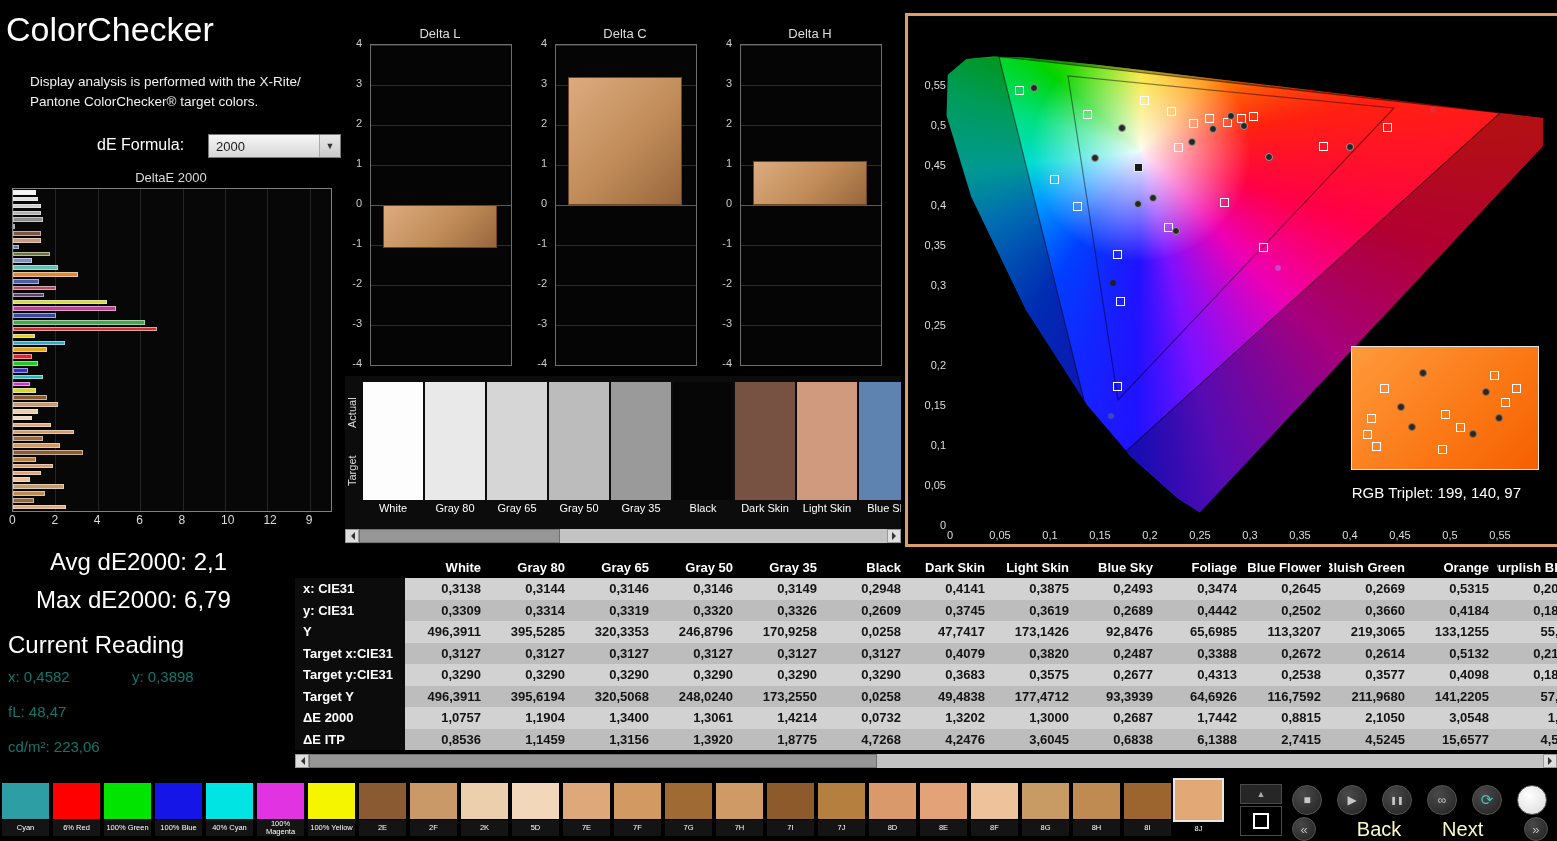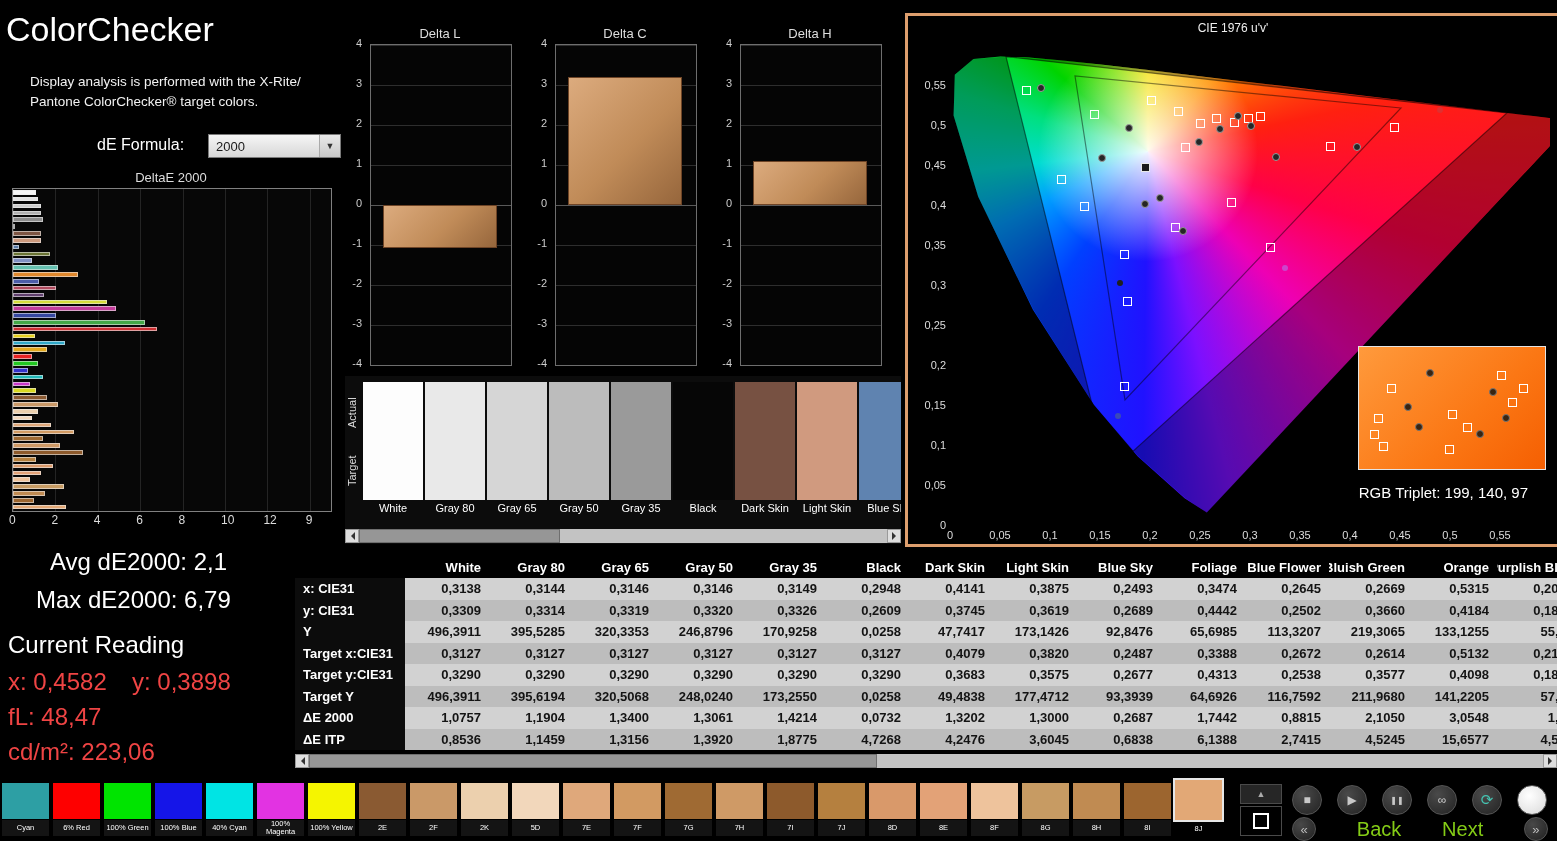--- a/index.html
+++ b/index.html
@@ -23,21 +23,21 @@
   .de-plot{left:12px;top:188px;width:318px;height:322px;border:1px solid #808080;background:
     repeating-linear-gradient(to right,#242424 0 1px,transparent 1px 42.4px),#070707;
     overflow:hidden;}
   .de-bar-row{height:6.85px;position:relative;}
   .de-bar{position:absolute;left:0;top:1px;height:4.6px;box-sizing:border-box;
     border:1px solid rgba(235,235,235,0.6);}
   .de-xaxis span{position:absolute;top:0;font-size:12px;color:#ddd;}
 
   
   .stat-big{font-size:24px;color:#fff;}
-  .stat-small{font-size:24px;color:#ef4444;}
+  .stat-small{font-size:15px;color:#0f766e;}
 
   
   .delta-chart{position:absolute;width:178px;height:348px;}
   .delta-title{position:absolute;left:30px;top:0;width:140px;text-align:center;font-size:13px;color:#ddd;}
   .delta-plot{position:absolute;left:30px;top:18px;width:140px;height:320px;border:1px solid #6e6e6e;
     background:repeating-linear-gradient(to bottom,#2e2e2e 0 1px,transparent 1px 40px),#050505;}
   .delta-zero{position:absolute;left:0;top:160px;width:100%;height:1px;background:#5a5a5a;}
   .delta-bar{position:absolute;left:12px;width:114px;
     background:linear-gradient(135deg,#dcab7e 0%,#c08b58 55%,#96663c 100%);
     border:1px solid #6e4426;box-sizing:border-box;}
@@ -59,21 +59,21 @@
     display:flex;align-items:center;justify-content:center;cursor:pointer;}
   .sb-track{flex:1;position:relative;background:#c3c3c3;}
   .sb-thumb{position:absolute;top:0;height:14px;background:#969696;border:1px solid #6f6f6f;box-sizing:border-box;cursor:pointer;}
   .tri{width:0;height:0;border:4px solid transparent;}
   .tri-l{border-right-color:#333;margin-left:-3px;}
   .tri-r{border-left-color:#333;margin-right:-3px;}
 
   
   .cie-panel{left:905px;top:13px;width:650px;height:528px;border:3px solid #dd9e6d;background:#000;box-sizing:content-box;}
   .cie-title{position:absolute;left:0;top:5px;width:100%;text-align:center;font-size:12px;color:#eee;}
-  .cie-plot{position:absolute;left:42px;top:30px;width:600px;height:480px;}
+  .cie-plot{position:absolute;left:35px;top:30px;width:600px;height:480px;}
   .cie-gamut{position:absolute;left:0;top:0;width:600px;height:480px;
     background:
       radial-gradient(circle at 33% 22%, rgba(255,255,255,0.95) 0%, rgba(255,255,255,0) 20%),
       conic-gradient(from 0deg at 33% 22%,
         #f6e000 0deg,#ff9000 42deg,#ff2010 78deg,#ff0048 108deg,#ee00b4 136deg,
         #7c10ff 166deg,#2012ff 181deg,#0040ff 214deg,#009cff 244deg,#00dcd2 264deg,
         #00e080 287deg,#00d400 311deg,#72e000 336deg,#f6e000 360deg);
     clip-path:polygon(42.8% 97.2%,39.1% 94.2%,31.3% 85.5%,24% 74.8%,13.8% 54.9%,4.7% 31.4%,
       0.6% 14.5%,0.8% 6%,3.9% 2.7%,8.4% 2.2%,13.2% 2.4%,18.8% 3%,25.5% 3.9%,33.8% 5.1%,
       43.7% 6.6%,55.3% 8.3%,67.3% 10.1%,78.2% 11.7%,86.7% 13%,97.2% 14.6%,103.9% 15.6%);}
@@ -114,21 +114,21 @@
   .sq-icon{width:12px;height:12px;border:2px solid #fff;display:inline-block;}
   .transport{position:absolute;left:1292px;top:4px;display:flex;gap:15px;}
   .t-btn{width:30px;height:30px;border-radius:50%;background:radial-gradient(circle at 35% 30%,#4a4a4a,#222);
     border:1px solid #555;color:#c8c8c8;display:flex;align-items:center;justify-content:center;
     font-size:12px;cursor:pointer;box-sizing:border-box;}
   .t-btn.lit{background:radial-gradient(circle at 40% 35%,#ffffff,#d9d9d9);}
   .t-btn .g-refresh{color:#45c4b2;font-size:15px;}
   .navrow{position:absolute;left:1292px;top:36px;width:256px;display:flex;align-items:center;justify-content:space-between;}
   .nav-circle{width:24px;height:24px;border-radius:50%;background:radial-gradient(circle at 35% 30%,#484848,#202020);
     border:1px solid #555;color:#bbb;display:flex;align-items:center;justify-content:center;font-size:13px;cursor:pointer;box-sizing:border-box;}
-  .nav-text{font-size:20px;color:#84cc16;cursor:pointer;}
+  .nav-text{font-size:20px;color:#fef9c3;cursor:pointer;}
 </style>
 </head>
 <body>
 
 <div class="abs app-title">ColorChecker</div>
 <div class="abs app-desc">
   <span>Display analysis is performed with the X-Rite/</span><br>
   <span>Pantone ColorChecker® target colors.</span>
 </div>
 <div class="abs formula-label">dE Formula:</div>
@@ -387,21 +387,20 @@
     </div>
   <div class="sb-track">
       <div class="sb-thumb" style="left:0;width:38%;"></div>
     </div>
   <div class="sb-btn">
       <span class="tri tri-r"></span>
     </div>
 </div>
 
 <div class="abs cie-panel">
-  <div class="cie-title">CIE 1976 u'v'</div>
   <div class="cie-plot" id="cie-plot">
     <div class="cie-gamut"></div>
     <svg class="cie-overlay" width="600" height="480" viewBox="0 0 600 480">
       <path fill-rule="evenodd" fill="rgba(0,0,0,0.30)" d="M257,467 L235,452 L188,410 L144,359 L83,263 L28,151 L3.5,69.5 L4.6,29 L23,13 L50,11 L79,12 L113,14 L153,19 L203,24 L262,32 L332,40 L404,49 L469,56 L520,62 L583,70 L623,75 Z
            M557,67 L56,10.6 L159,427 Z"></path>
       <path fill="none" stroke="rgba(0,0,0,0.45)" stroke-width="1.2" d="M451,62 L125,30 L175,354 Z"></path>
       <path fill="none" stroke="rgba(0,0,0,0.5)" stroke-width="1.2" d="M557,67 L56,10.6 L159,427 Z"></path>
     </svg>
     <div id="cie-markers">
         <div class="mk-sq" style="left: 71.5px; top: 39.5px;"></div>

